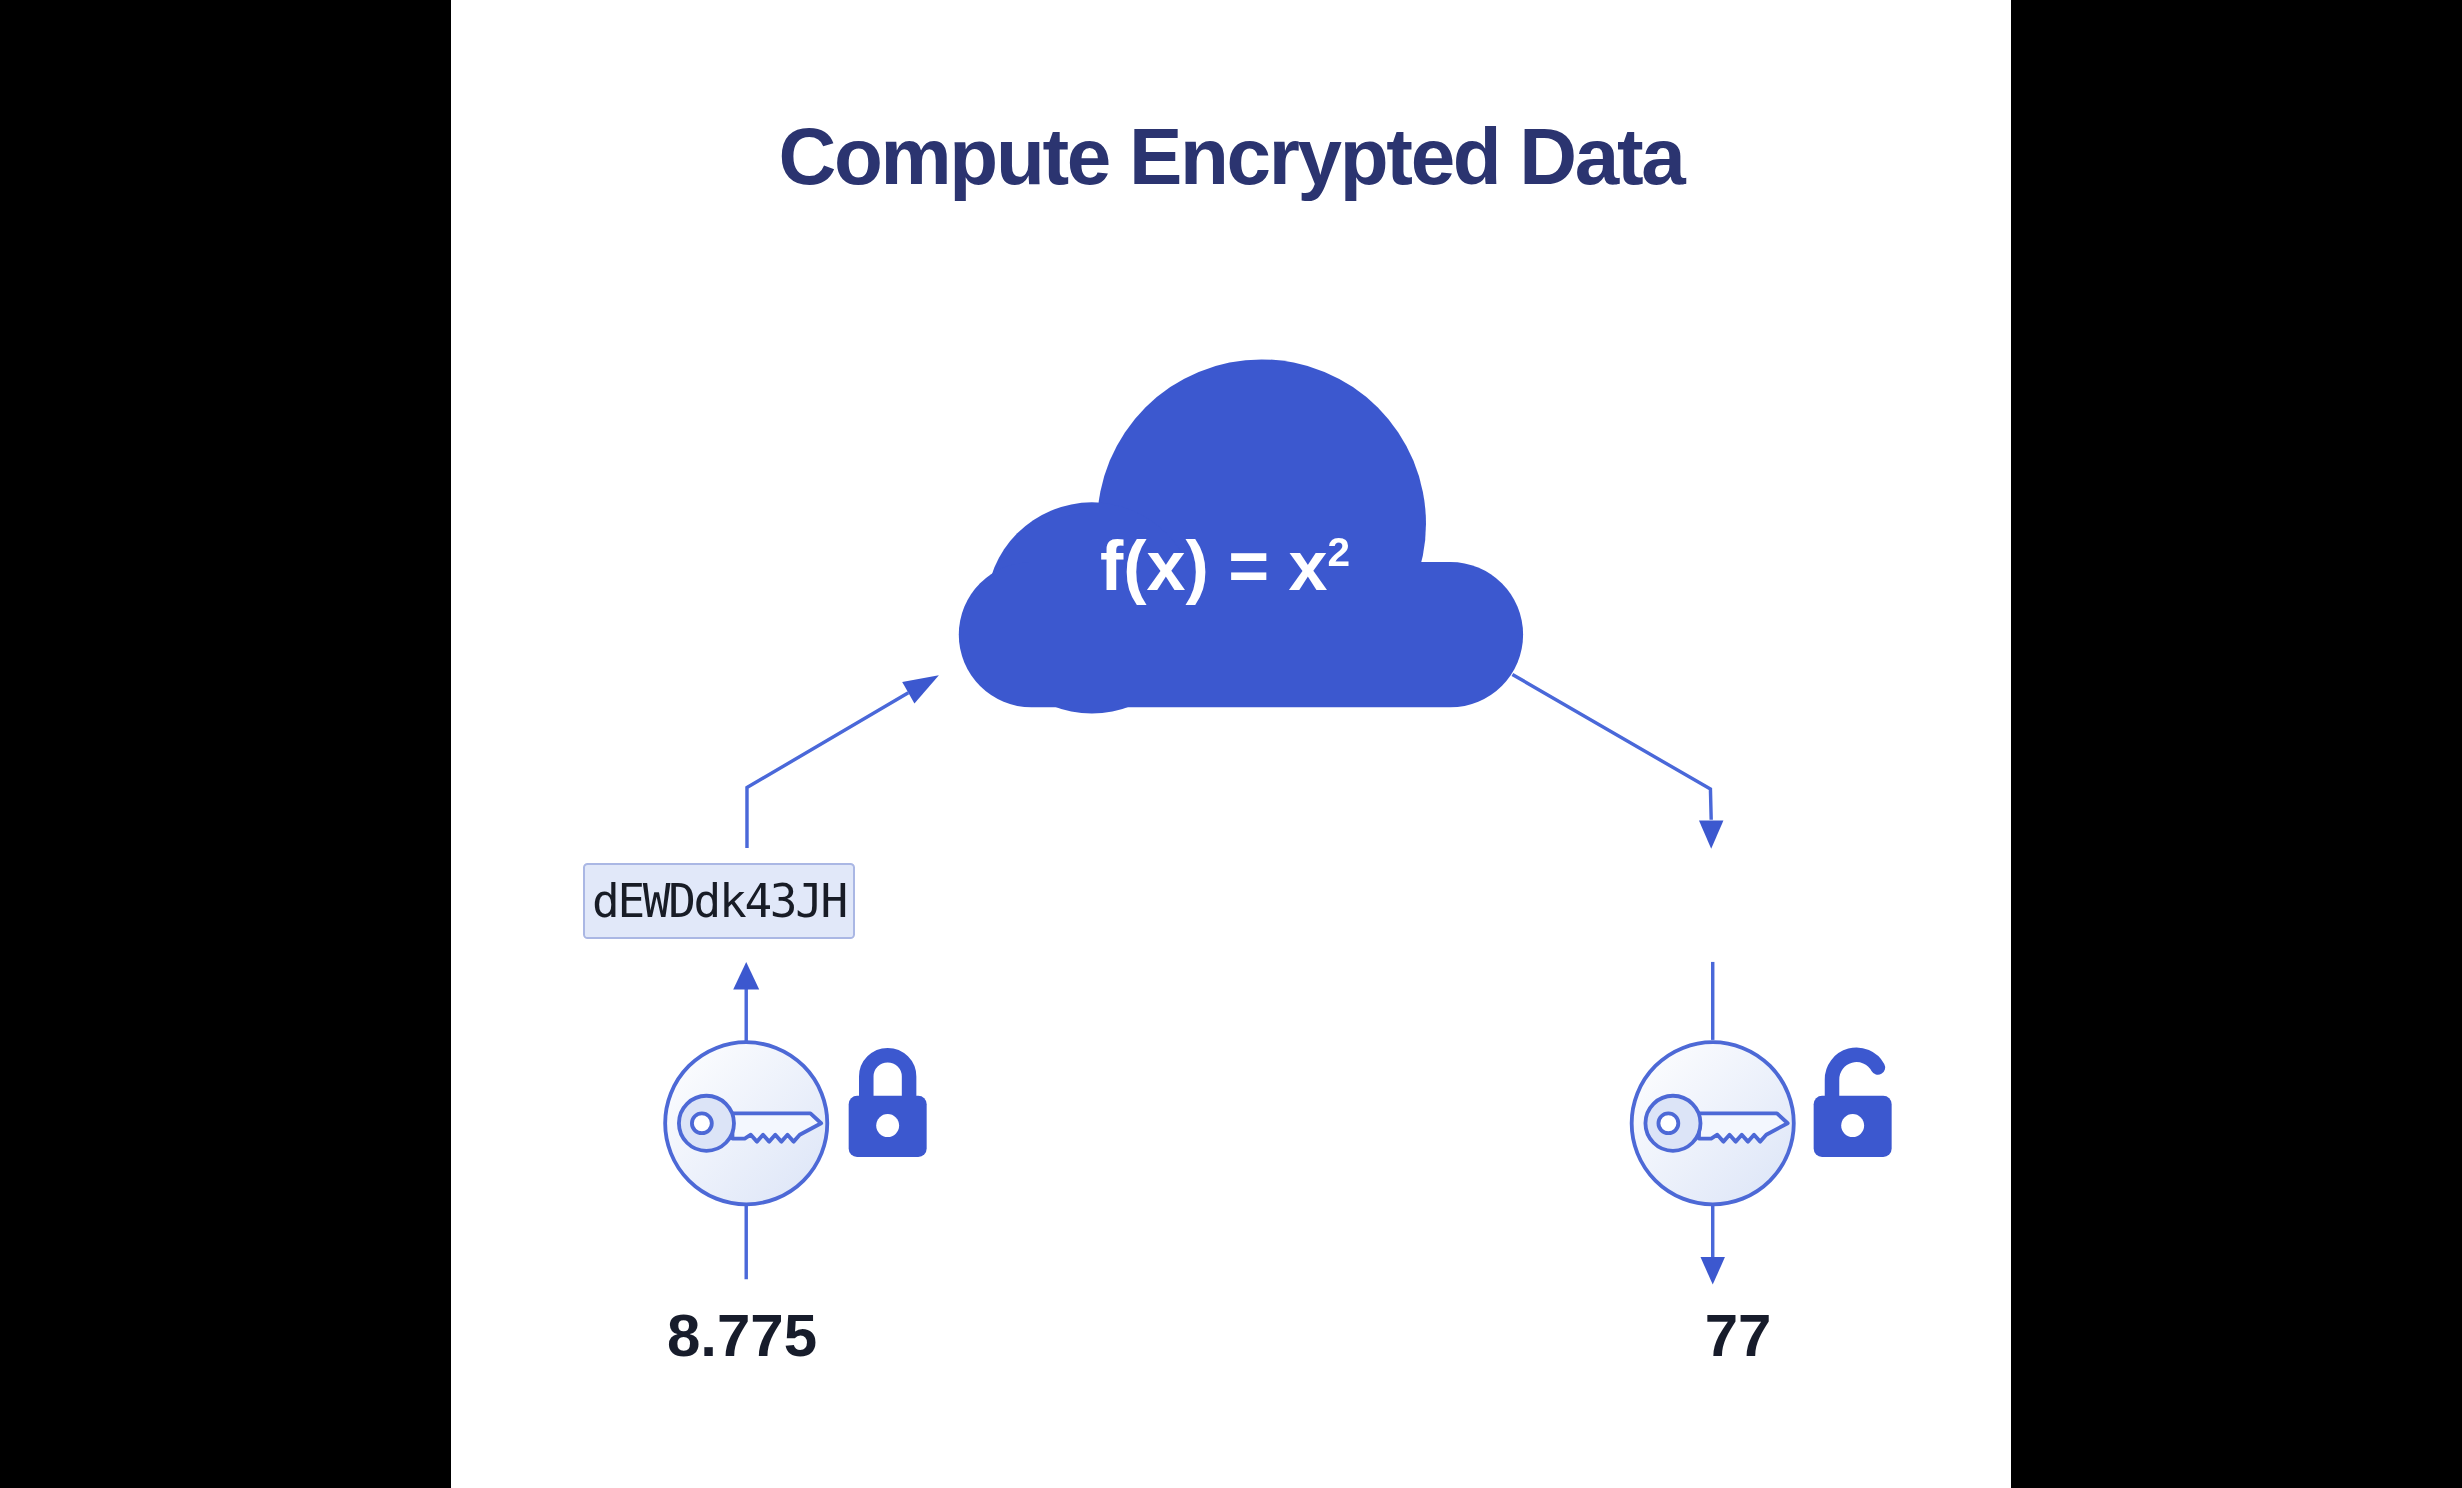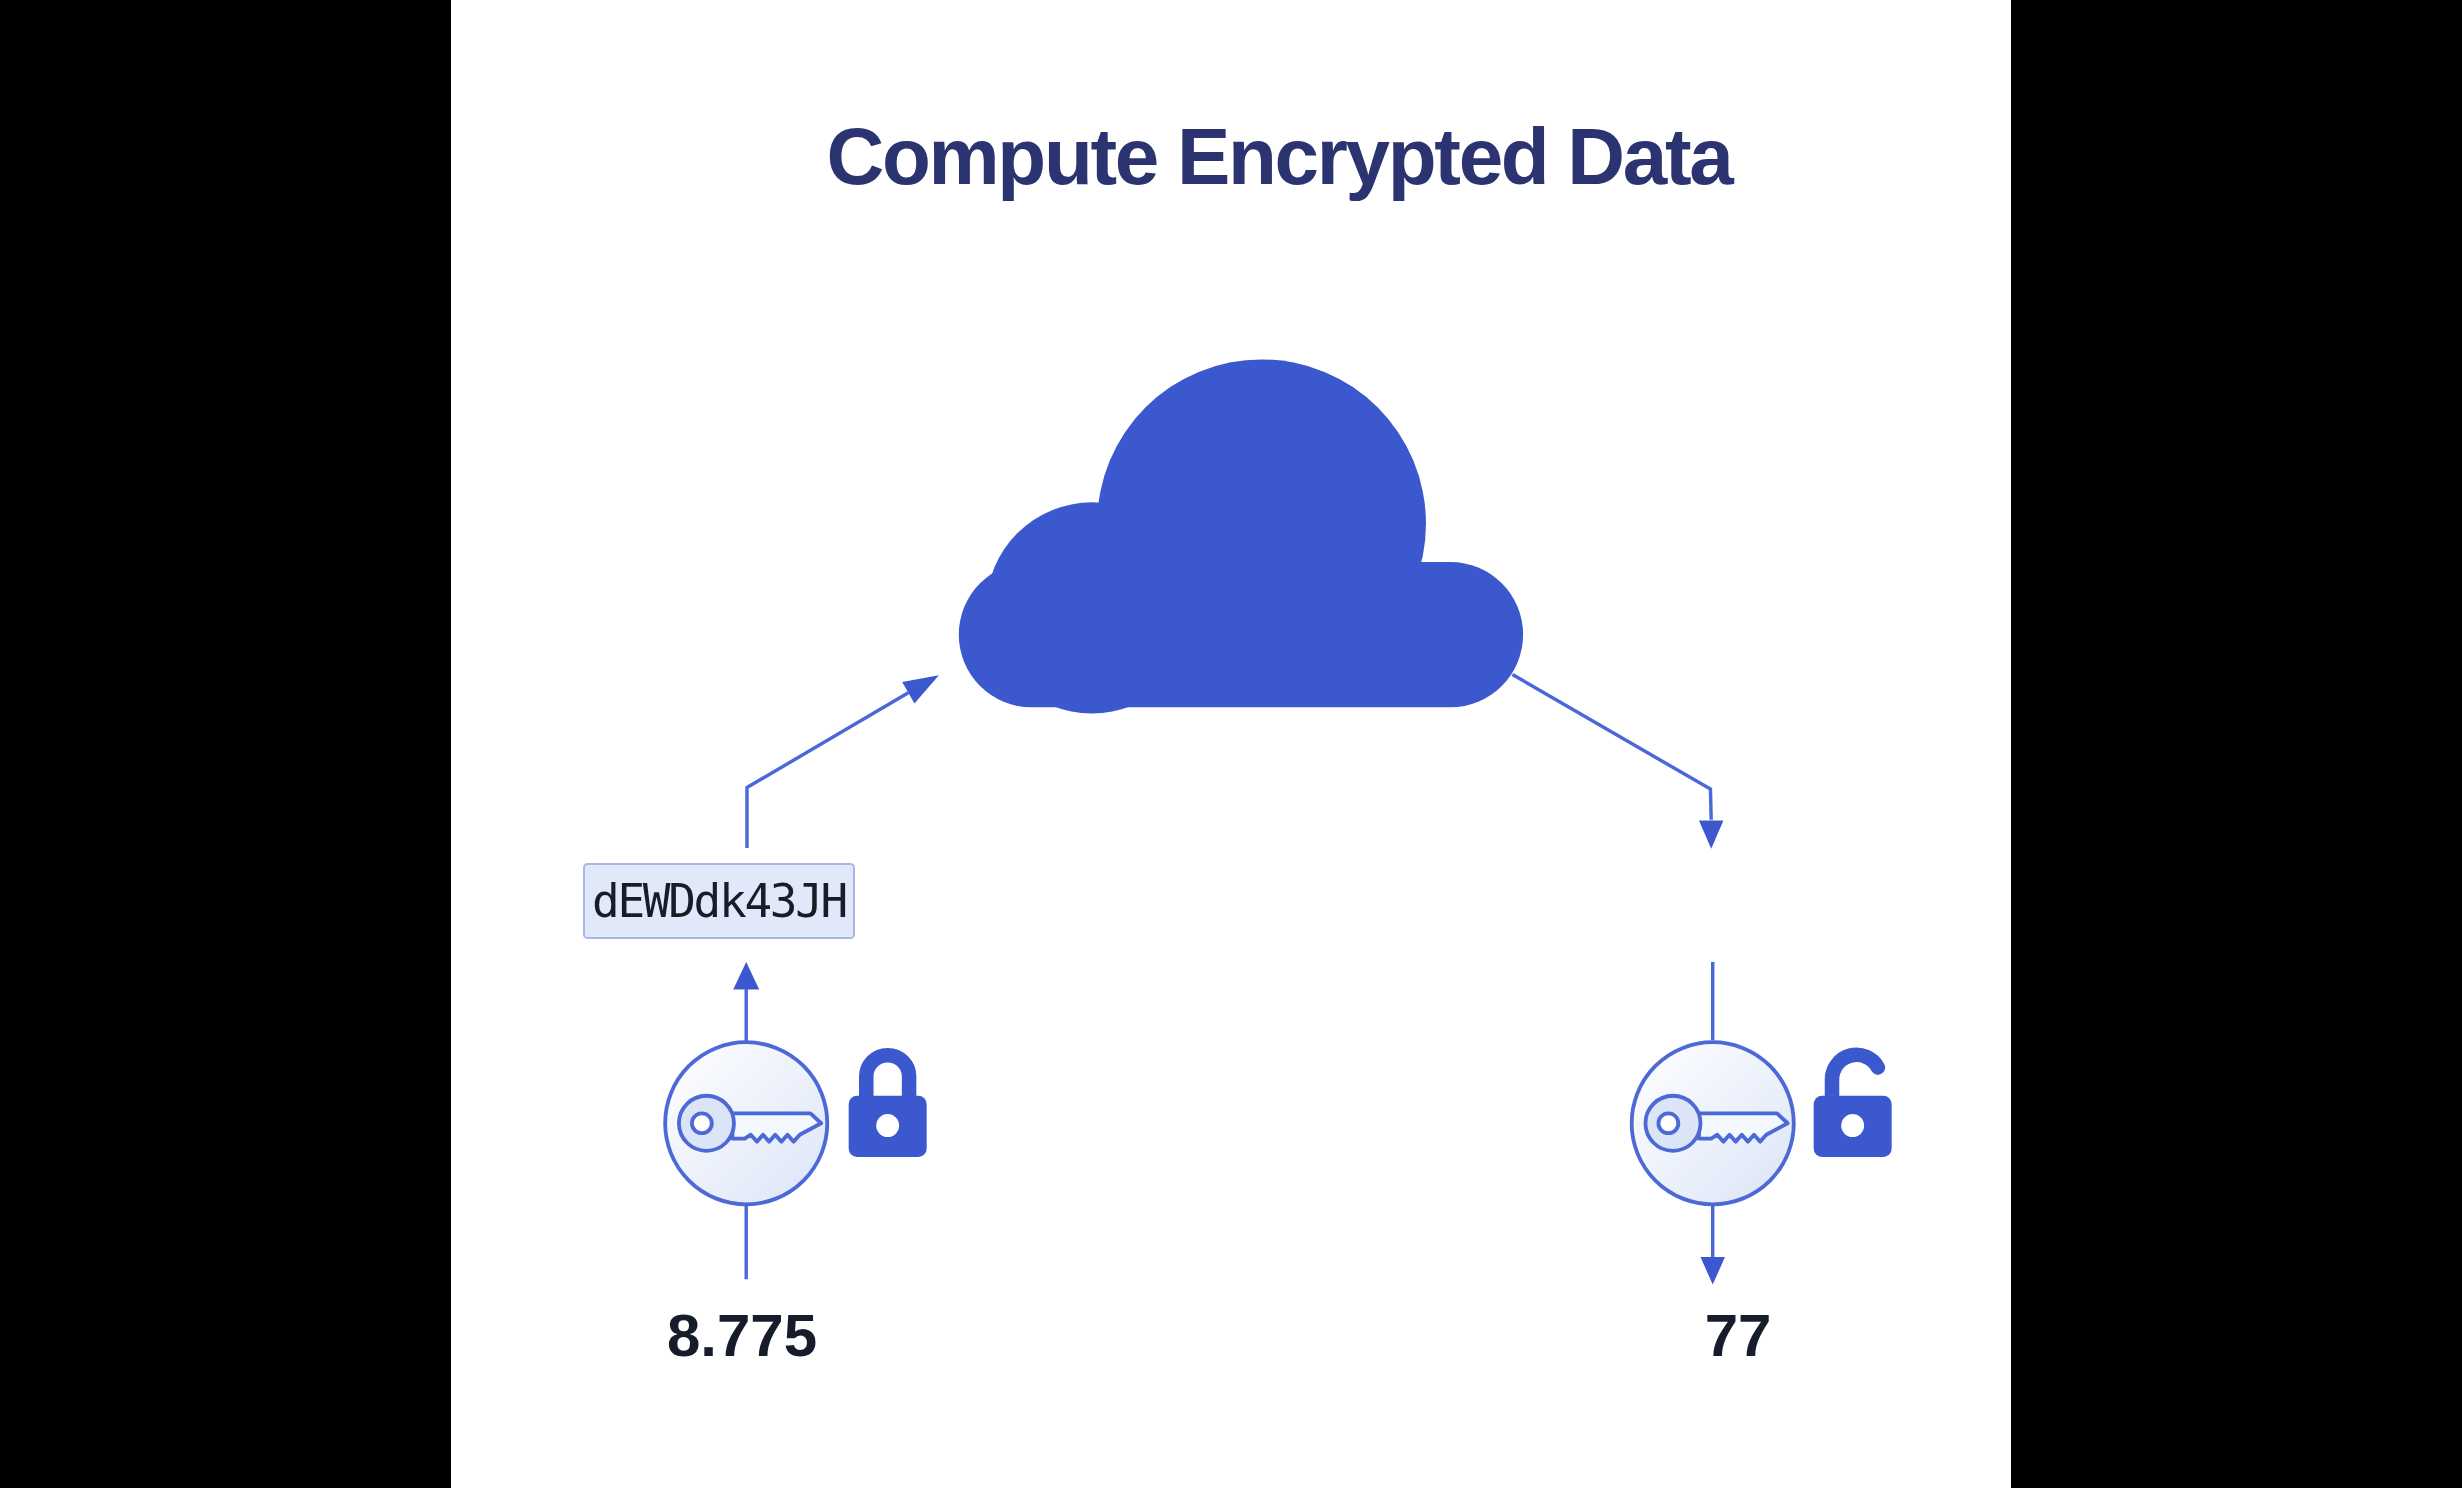--- a/index.html
+++ b/index.html
@@ -5,21 +5,20 @@
   html,body{margin:0;padding:0;background:#000;width:2462px;height:1488px;overflow:hidden;}
   #stage{position:relative;width:2462px;height:1488px;background:#000;}
   #canvas{position:absolute;left:451px;top:0;width:1560px;height:1488px;background:#ffffff;}
   #diagram-svg{position:absolute;left:0;top:0;width:1560px;height:1488px;}
   .title{
     position:absolute;left:0;top:106px;width:1560px;
     text-align:center;
     font-family:"Liberation Sans",sans-serif;
     font-weight:700;font-size:80px;line-height:101px;letter-spacing:-2.3px;
     color:#2b3470;
-    padding-left:48px;
   }
   .formula{
     position:absolute;left:774px;top:566px;transform:translate(-50%,-50%);
     font-family:"Liberation Sans",sans-serif;
     font-weight:700;font-size:70px;color:#ffffff;white-space:nowrap;
   }
   .formula sup{font-size:58%;vertical-align:super;line-height:0;}
   .cipher-box{
     position:absolute;top:863px;width:272px;height:76px;
     box-sizing:border-box;
@@ -106,20 +105,23 @@
         <circle cx="571" cy="1472" r="15" fill="#ffffff"></circle>
       </g>
 
       <g>
         <path d="M 1806 1440 L 1806 1412 A 32 32 0 0 1 1866 1396" fill="none" stroke="#3c58cf" stroke-width="19" stroke-linecap="round"></path>
         <rect x="1782" y="1433" width="102" height="80" rx="11" fill="#3c58cf"></rect>
         <circle cx="1833" cy="1472" r="15" fill="#ffffff"></circle>
       </g>
     </svg>
 
+    <div class="formula">
+      <span>f(x) = x</span><sup>2</sup>
+    </div>
 
     <div id="cipher-left" class="cipher-box">
       <span>dEWDdk43JH</span>
     </div>
 
     <div id="plain-left" class="plain-value">8.775</div>
     <div id="plain-right" class="plain-value">77</div>
 
   </div>
 </div>

